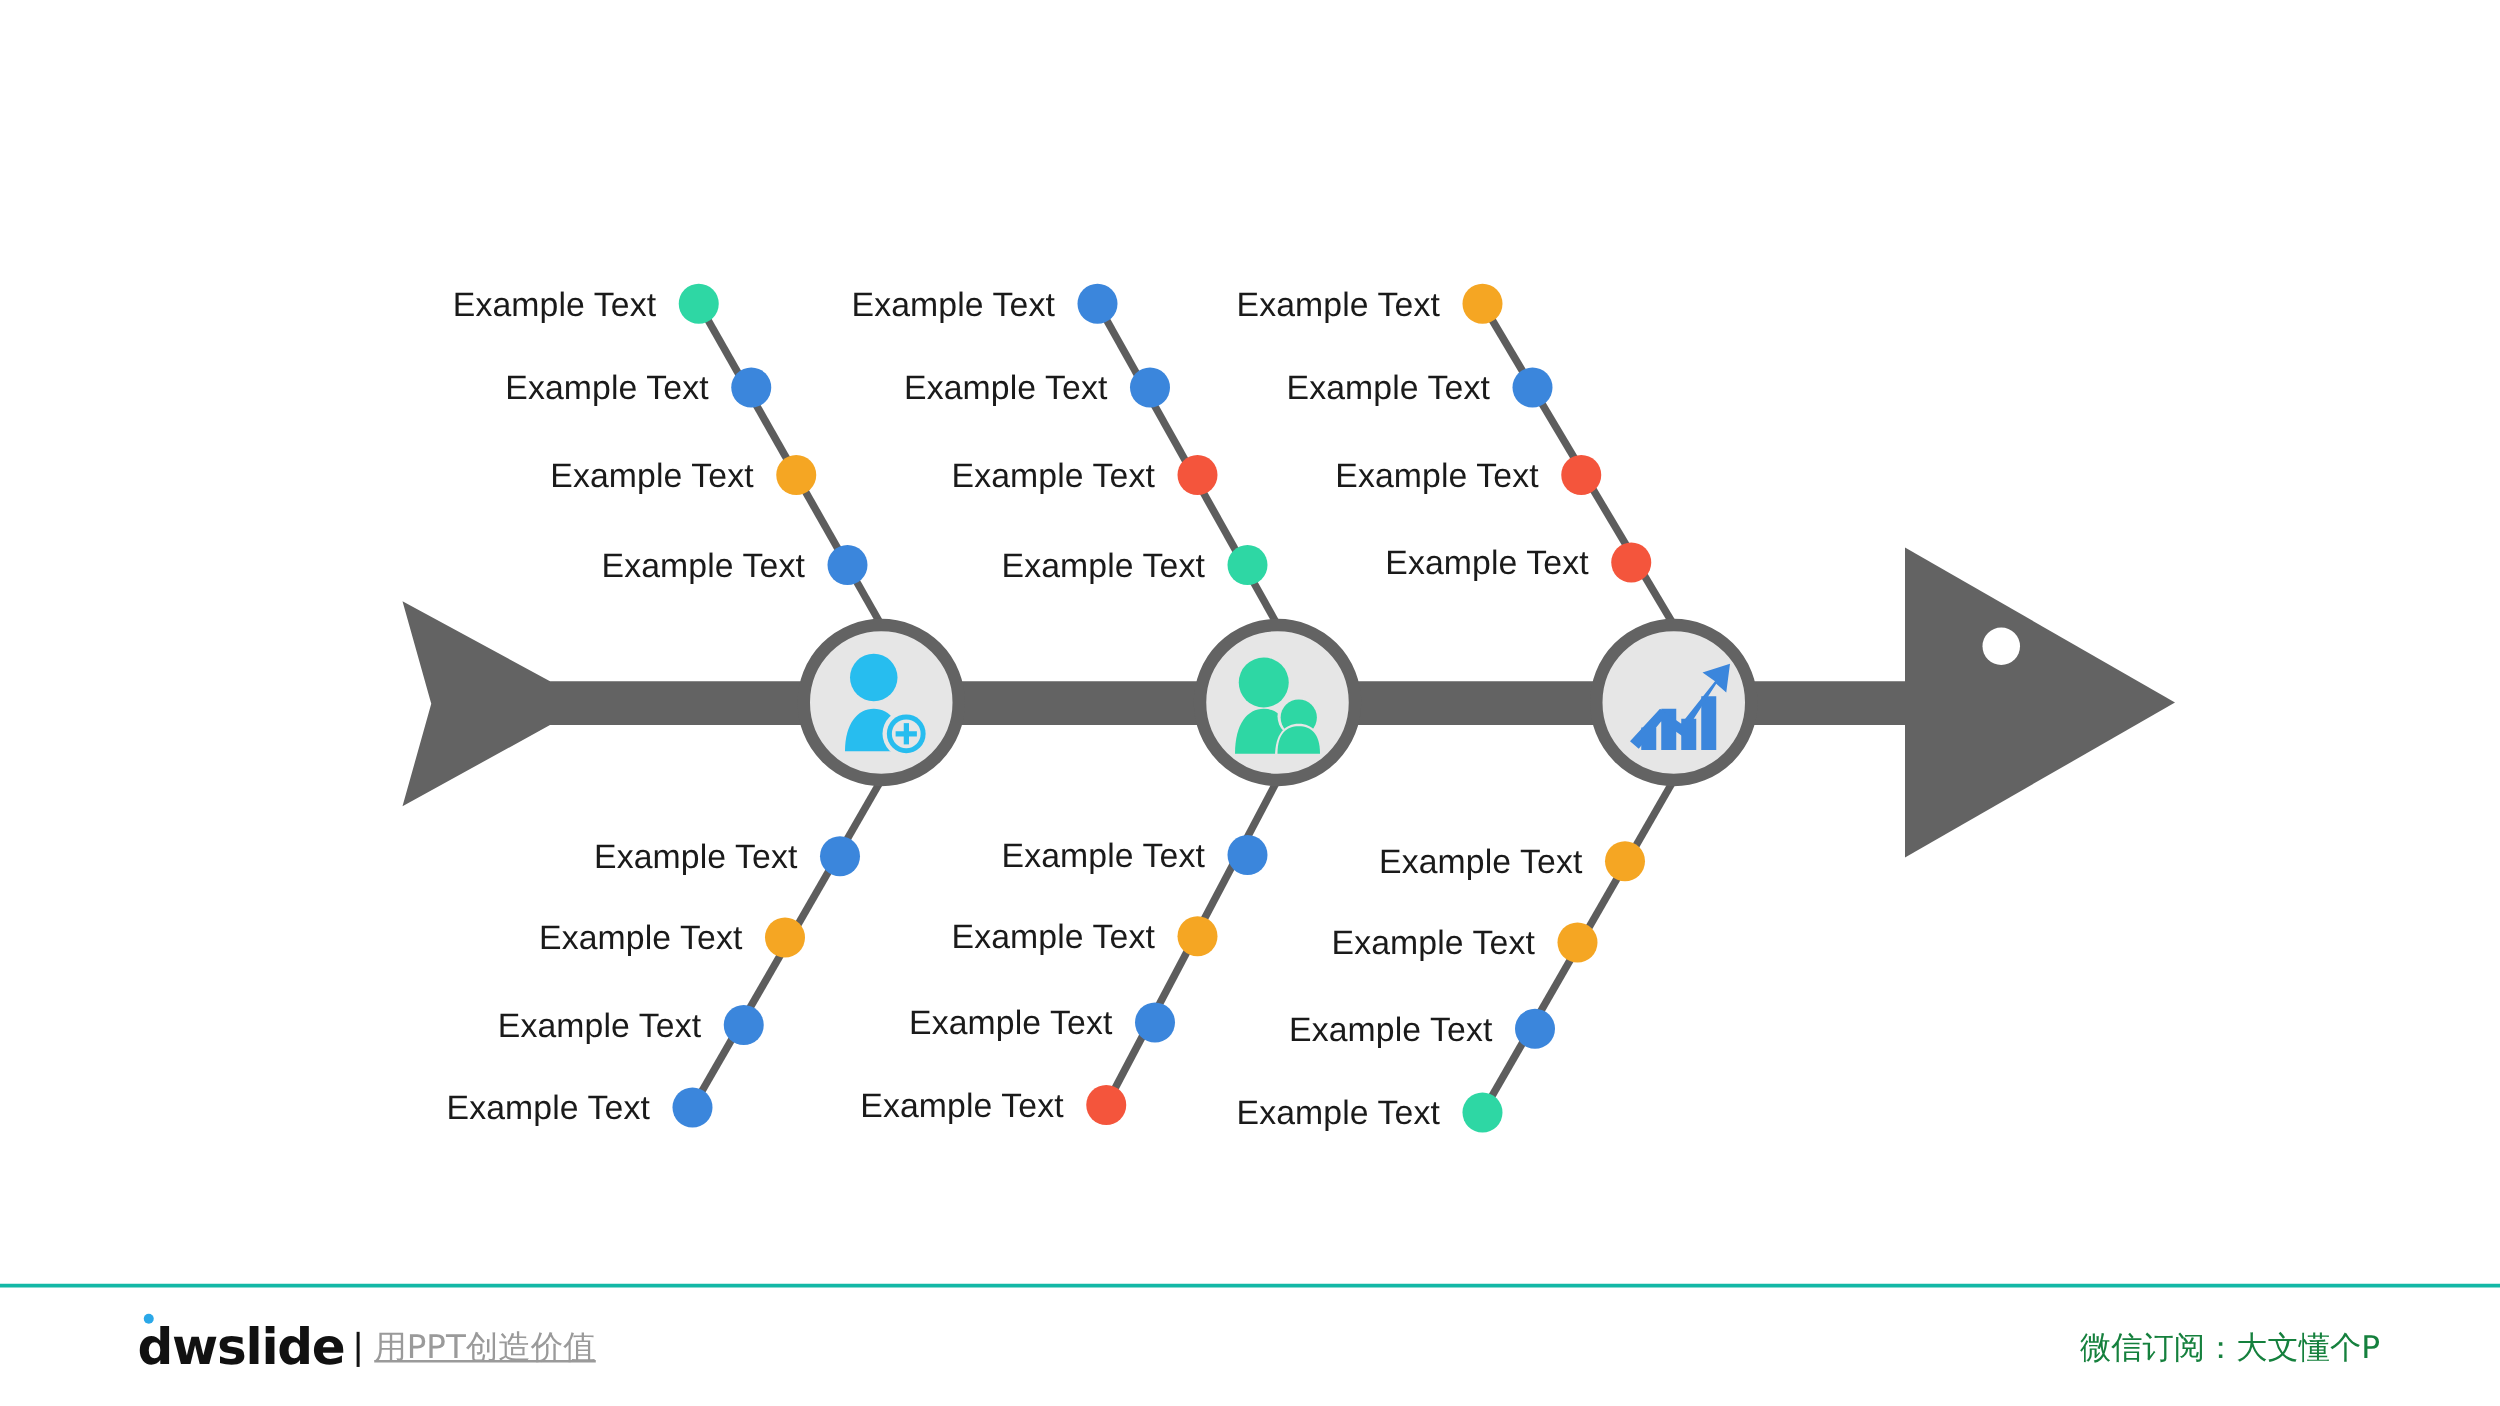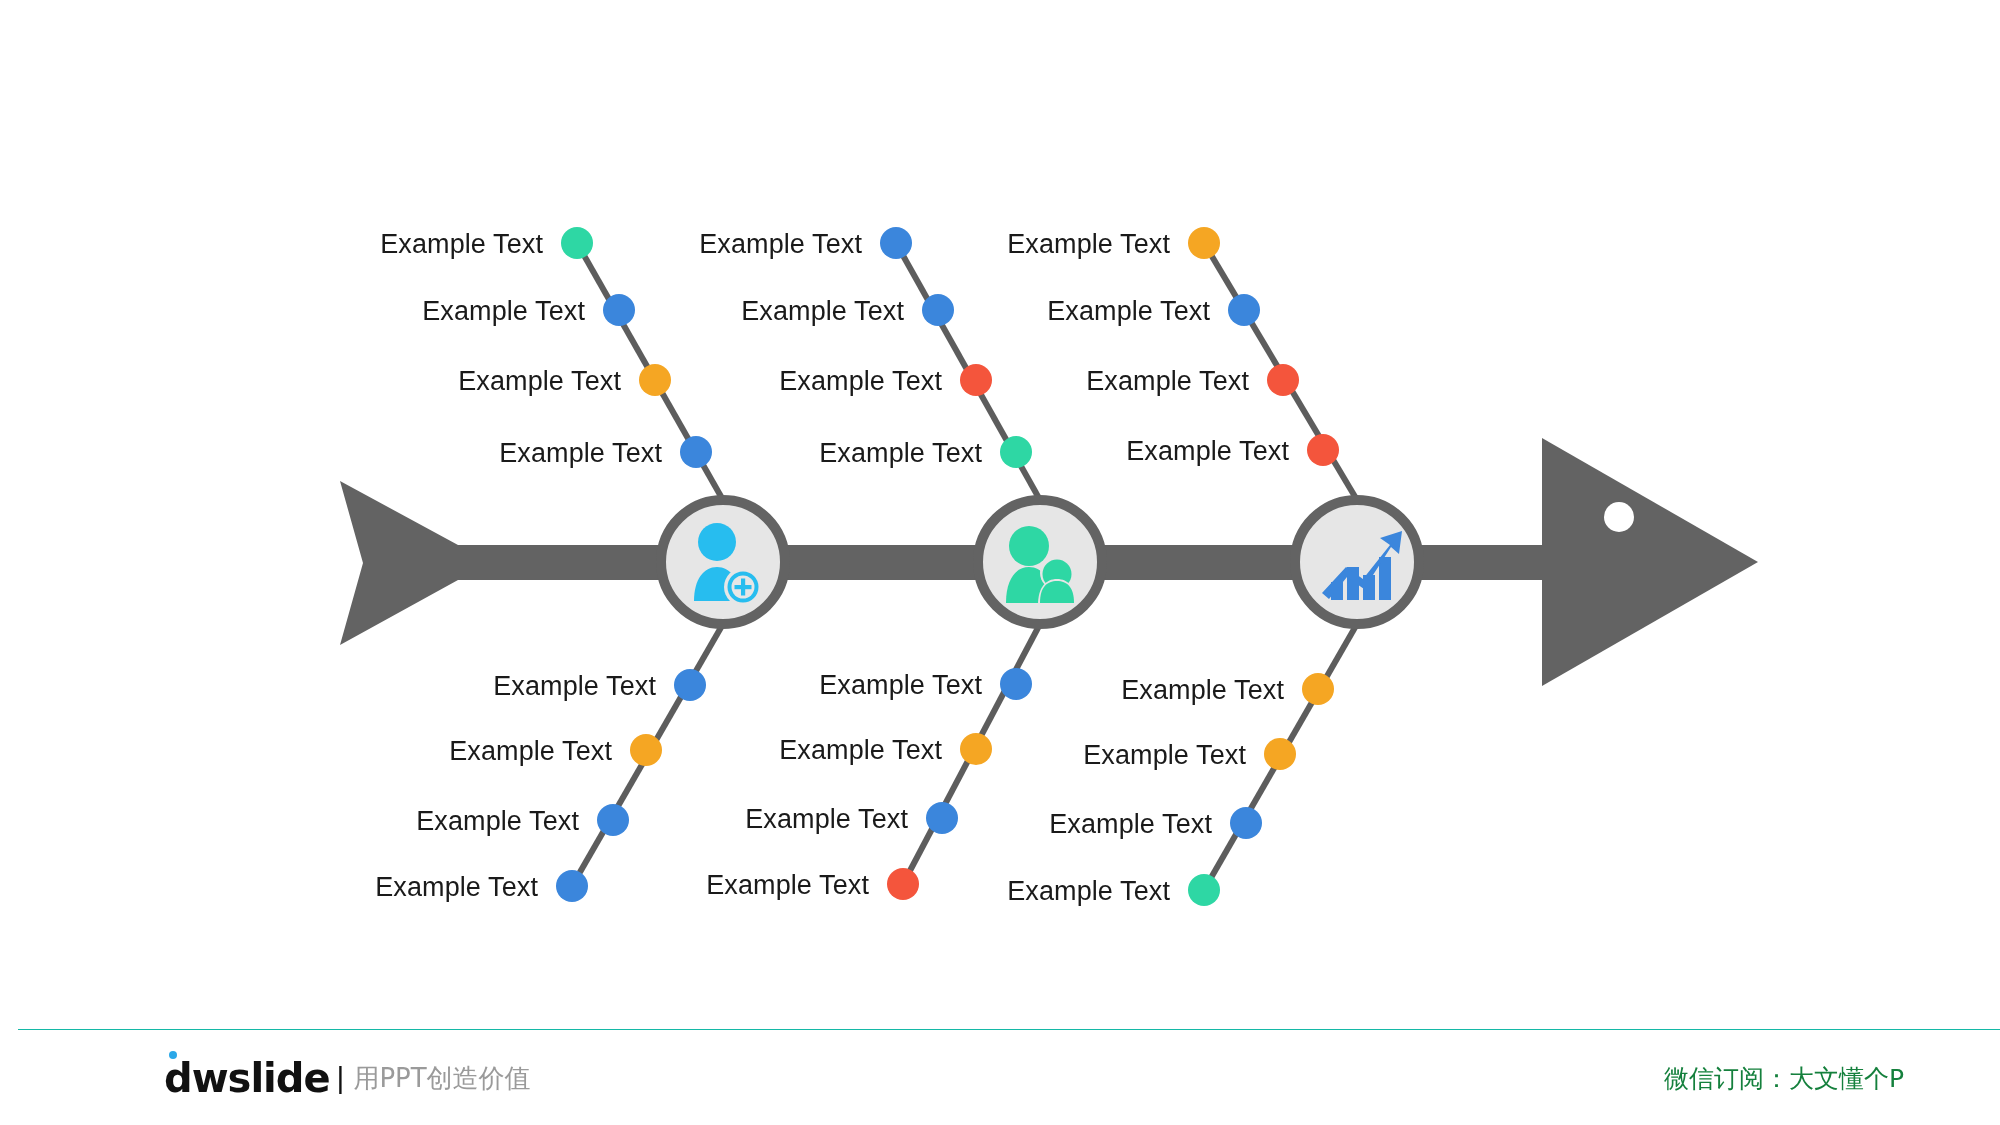--- a/index.html
+++ b/index.html
@@ -11,21 +11,20 @@
     width: 2000px;
     height: 1125px;
     font-family: "Liberation Sans", sans-serif;
     overflow: hidden;
     position: relative;
   }
   #slide {
     position: absolute;
     inset: 0;
     background: #ffffff;
-    margin-left: 18px;
   }
   #diagram {
     position: absolute;
     left: 0;
     top: 0;
     width: 2000px;
     height: 1030px;
   }
   .label {
     position: absolute;
@@ -40,22 +39,21 @@
     text-align: right;
     transform: translate(-100%, -50%);
   }
   .footer {
     position: absolute;
     left: 0;
     right: 0;
     bottom: 0;
     height: 95px;
     background: #ffffff;
-    border-top: 1px solid #14b8a6;
-    padding-left: 36px;
+    border-top: 3px solid #14b8a6;
   }
   .footer-inner {
     position: relative;
     width: 100%;
     height: 100%;
   }
   .brand {
     position: absolute;
     left: 110px;
     top: 50%;
@@ -85,20 +83,21 @@
     margin: 0 9px 0 7px;
     font-size: 30px;
     color: #111111;
     line-height: 1;
   }
   .brand-tag {
     font-size: 26px;
     color: #9a9a9a;
     font-family: "DejaVu Sans", sans-serif;
     line-height: 1;
+    text-decoration: underline;
   }
   .footer-right {
     position: absolute;
     right: 96px;
     top: 50%;
     transform: translateY(-50%);
     font-size: 25px;
     color: #15803d;
     font-family: "DejaVu Sans", sans-serif;
     white-space: nowrap;

